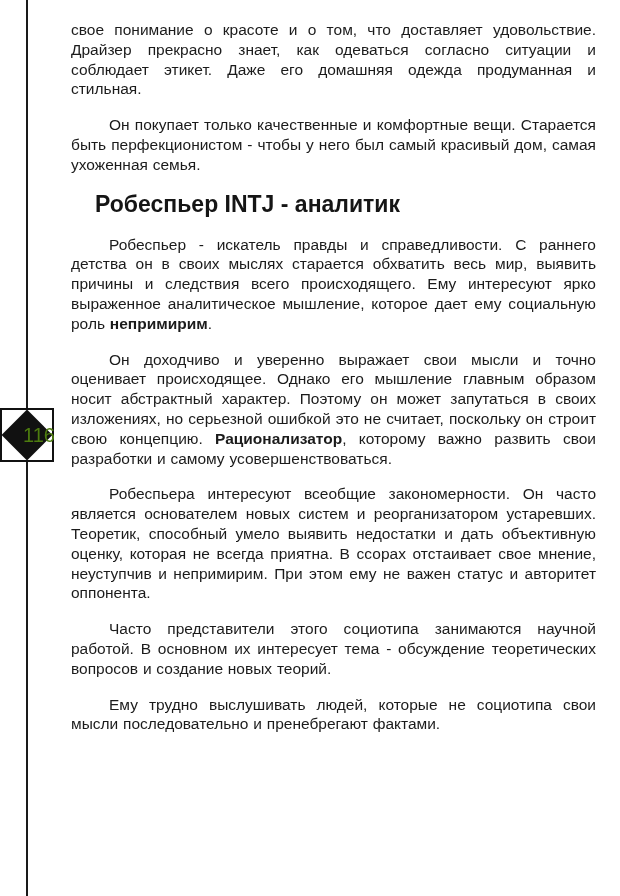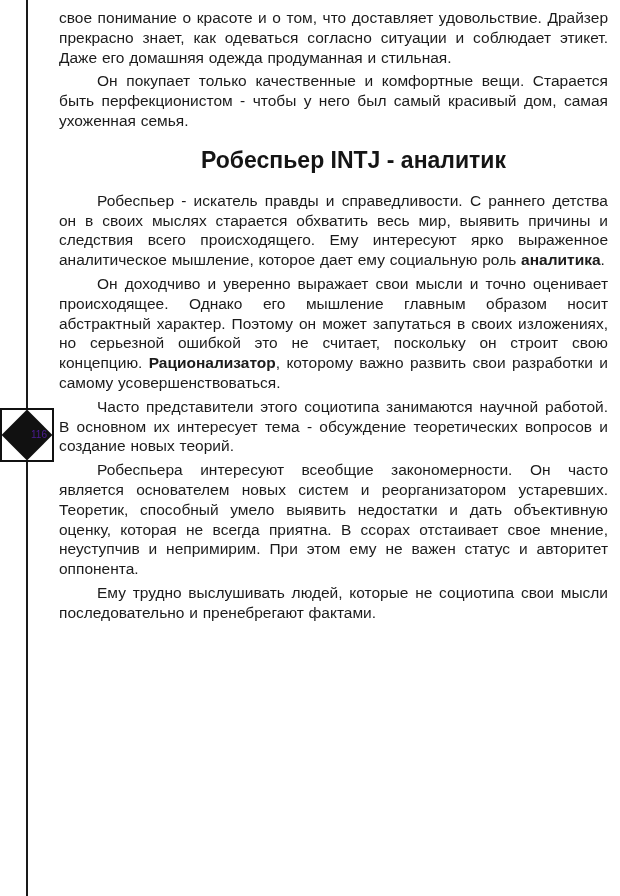--- a/index.html
+++ b/index.html
@@ -39,48 +39,48 @@
     height: 36px;
     transform: translate(-50%, -50%) rotate(45deg);
     background: #111111;
   }
   .page-marker .pagenum {
     position: absolute;
     left: 0; top: 0; right: 0; bottom: 0;
     display: flex;
     align-items: center;
     justify-content: center;
-    color: #4c1d95;
-    font-size: 10px;
+    color: #4d7c0f;
+    font-size: 20px;
     line-height: 1;
     z-index: 3;
     margin-left: 24px;
   }
   .content {
     position: absolute;
     left: 55px;
     top: 4px;
     width: 557px;
   }
   .para {
-    margin: 4px;
+    margin: 16px;
     text-align: justify;
     font-size: 15.5px;
     line-height: 19.8px;
     word-spacing: 0.5px;
   }
   .para.indent { text-indent: 38px; }
   .bold { font-weight: bold; }
   .section-heading {
     margin: 16px 0 17px 0;
     padding-left: 40px;
     font-size: 23px;
     line-height: 27px;
     font-weight: bold;
-    text-align: center;
+    text-align: left;
     color: #151515;
   }
 </style>
 </head>
 <body>
 
 <div class="page">
 
   <div class="margin-rule"></div>
 
@@ -92,22 +92,22 @@
   <div class="content">
 
     <div id="continuation-paragraphs">
         <p class="para"><span>свое понимание о красоте и о том, что доставляет удовольствие. Драйзер прекрасно знает, как одеваться согласно ситуации и соблюдает этикет. Даже его домашняя одежда продуманная и стильная.</span></p>
         <p class="para indent"><span>Он покупает только качественные и комфортные вещи. Старается быть перфекционистом - чтобы у него был самый красивый дом, самая ухоженная семья.</span></p>
       </div>
 
     <h1 class="section-heading">Робеспьер INTJ - аналитик</h1>
 
     <div id="section-paragraphs">
-        <p class="para indent"><span>Робеспьер - искатель правды и справедливости. С раннего детства он в своих мыслях старается обхватить весь мир, выявить причины и следствия всего происходящего. Ему интересуют ярко выраженное аналитическое мышление, которое дает ему социальную роль </span><span class="bold">аналитика</span><span>.</span></p>
+        <p class="para indent"><span>Робеспьер - искатель правды и справедливости. С раннего детства он в своих мыслях старается обхватить весь мир, выявить причины и следствия всего происходящего. Ему интересуют ярко выраженное аналитическое мышление, которое дает ему социальную роль </span><span class="bold">непримирим</span><span>.</span></p>
         <p class="para indent"><span>Он доходчиво и уверенно выражает свои мысли и точно оценивает происходящее. Однако его мышление главным образом носит абстрактный характер. Поэтому он может запутаться в своих изложениях, но серьезной ошибкой это не считает, поскольку он строит свою концепцию. </span><span class="bold">Рационализатор</span><span>, которому важно развить свои разработки и самому усовершенствоваться.</span></p>
+        <p class="para indent"><span>Робеспьера интересуют всеобщие закономерности. Он часто является основателем новых систем и реорганизатором устаревших. Теоретик, способный умело выявить недостатки и дать объективную оценку, которая не всегда приятна. В ссорах отстаивает свое мнение, неуступчив и непримирим. При этом ему не важен статус и авторитет оппонента.</span></p>
         <p class="para indent"><span>Часто представители этого социотипа занимаются научной работой. В основном их интересует тема - обсуждение теоретических вопросов и создание новых теорий.</span></p>
-        <p class="para indent"><span>Робеспьера интересуют всеобщие закономерности. Он часто является основателем новых систем и реорганизатором устаревших. Теоретик, способный умело выявить недостатки и дать объективную оценку, которая не всегда приятна. В ссорах отстаивает свое мнение, неуступчив и непримирим. При этом ему не важен статус и авторитет оппонента.</span></p>
         <p class="para indent"><span>Ему трудно выслушивать людей, которые не социотипа свои мысли последовательно и пренебрегают фактами.</span></p>
       </div>
 
   </div>
 
 </div>
 
 </body></html>

